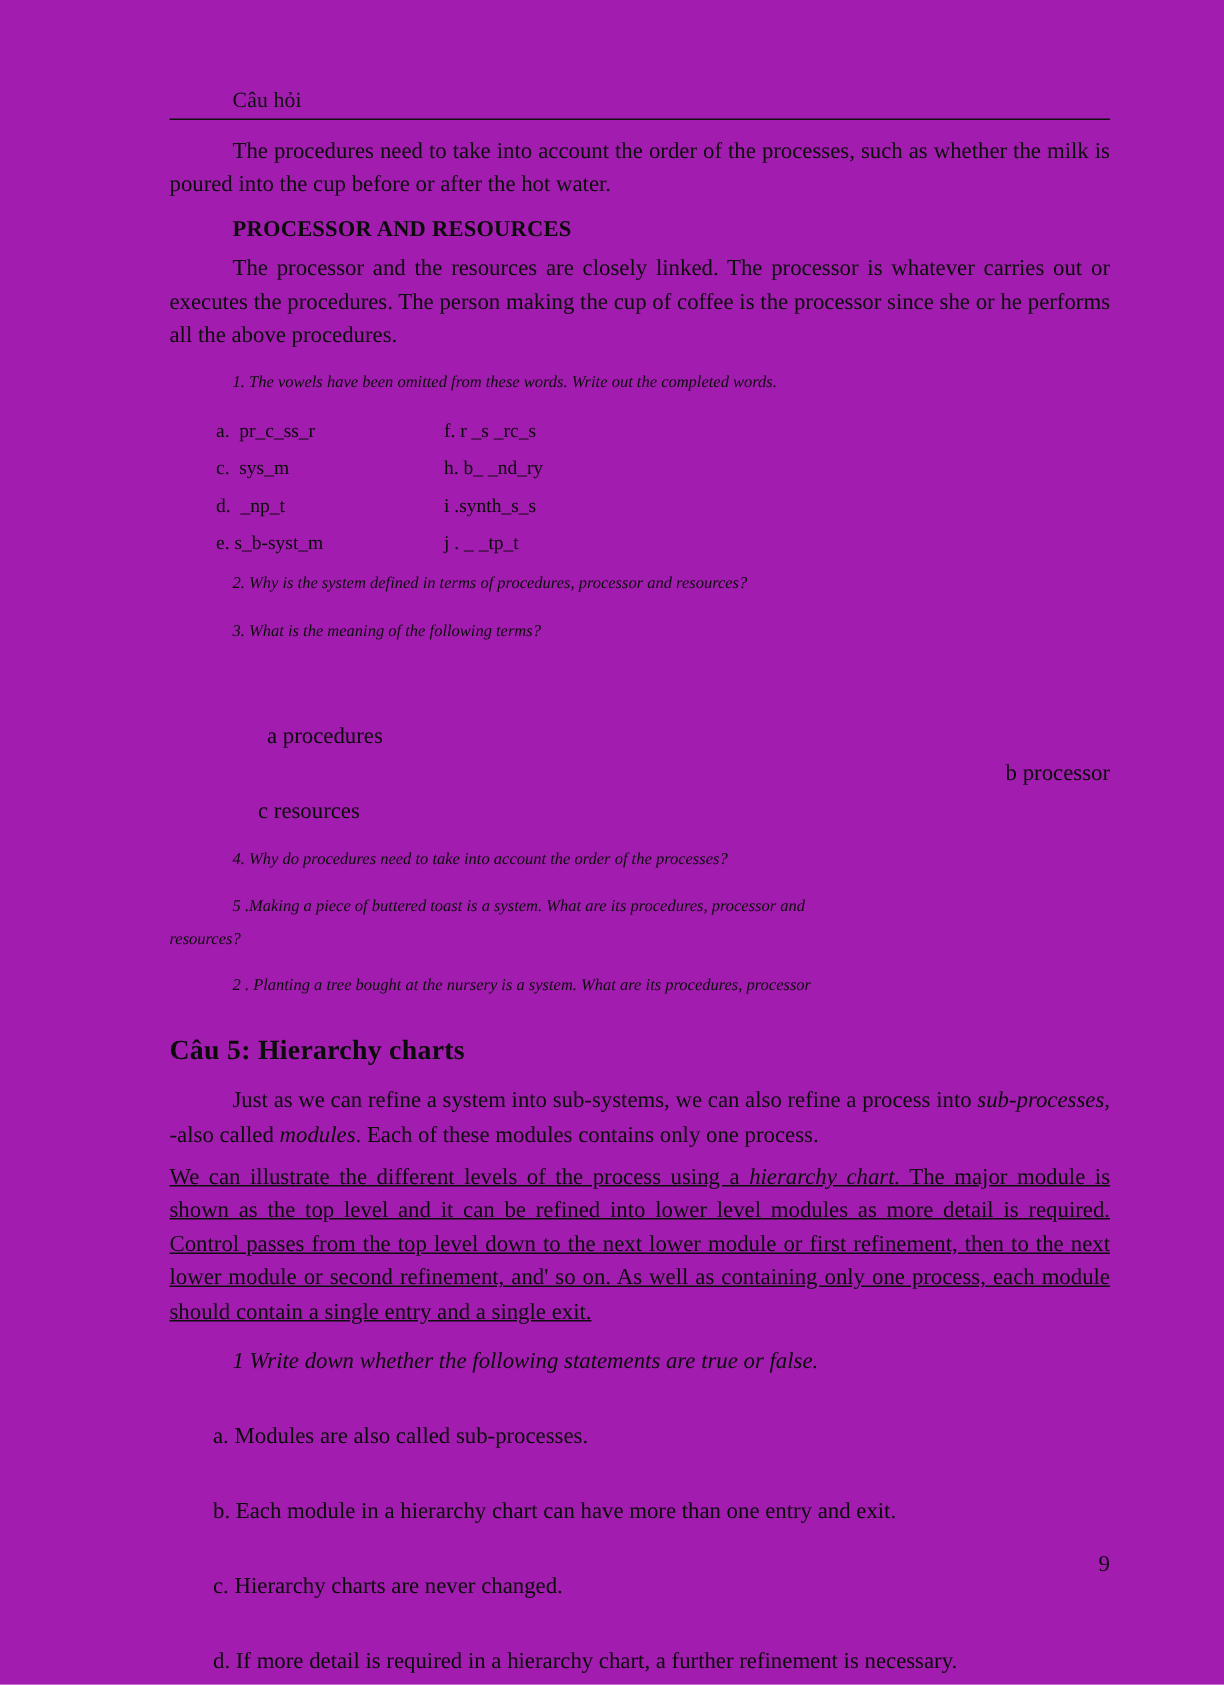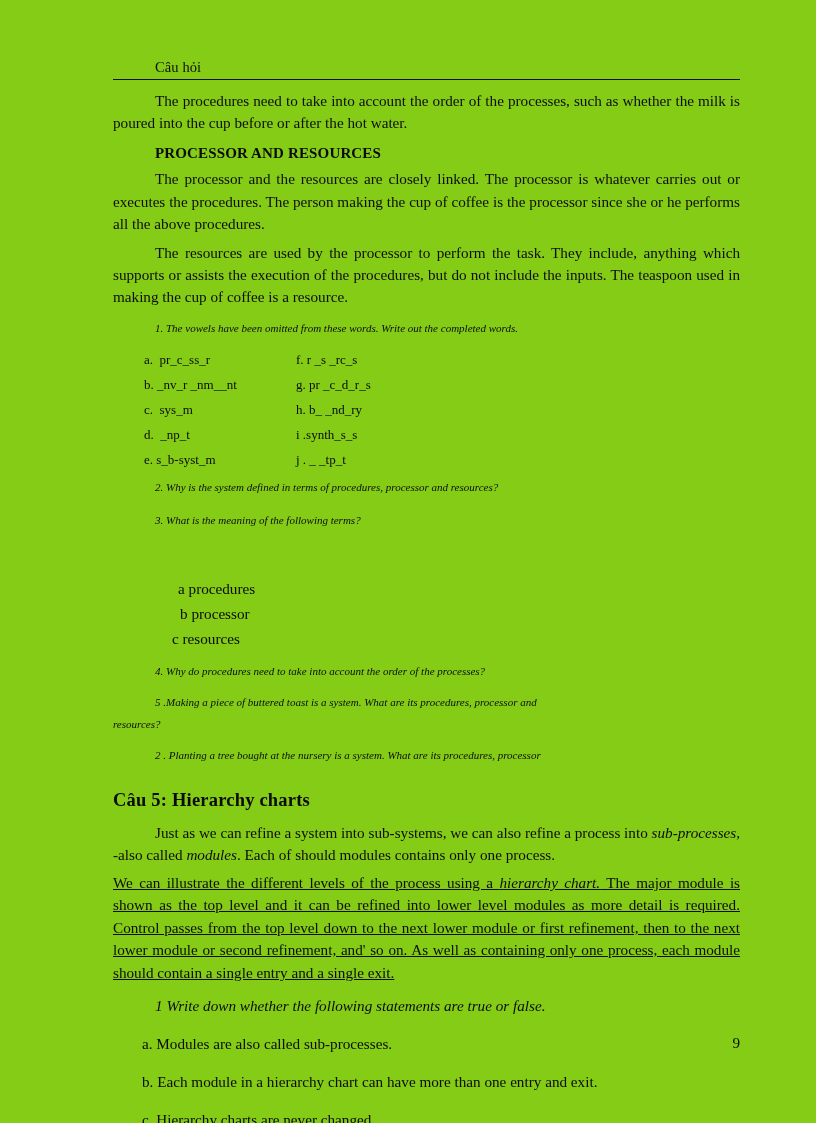--- a/index.html
+++ b/index.html
@@ -14,21 +14,21 @@
     font-family: "Liberation Serif", "DejaVu Serif", serif;
     color: #0b0b0b;
     overflow: hidden;
   }
 
   .page {
     position: absolute;
     left: 0; top: 0;
     width: 816px;
     height: 1123px;
-    background: #84cc16;
+    background: #a21caf;
   }
 
   .content {
     position: absolute;
     left: 113px;
     top: 58px;
     width: 627px;
   }
 
   
@@ -106,21 +106,21 @@
     margin-top: 48px;
   }
 
   
   .term {
     font-size: 15.2px;
     line-height: 25px;
     white-space: pre;
   }
   .term-a { padding-left: 65px; margin-top: 45px; }
-  .term-b { padding-left: 67px; }
+  .term-b { padding-left: 67px; text-align: right; }
   .term-c { padding-left: 59px; }
 
   
   .section-heading {
     font-size: 18.5px;
     font-weight: bold;
     line-height: 24px;
     margin-top: 21px;
     margin-bottom: 10px;
     letter-spacing: 0.2px;
@@ -131,21 +131,21 @@
     font-style: italic;
     font-size: 15.2px;
     line-height: 22px;
     text-indent: 42px;
     margin-top: 11px;
   }
   .tf-item {
     font-size: 15.2px;
     line-height: 22px;
     text-indent: 29px;
-    margin-top: 16px;
+    margin-top: 28px;
   }
 
   
   .page-number {
     position: absolute;
     left: 0;
     top: 975px;
     width: 627px;
     text-align: right;
     font-size: 15.2px;
@@ -164,32 +164,27 @@
       <div class="header-title">Câu hỏi</div>
       <div class="header-rule"></div>
     </div>
 
     <p class="indent">The procedures need to take into account the order of the processes, such as whether the milk is poured into the cup before or after the hot water.</p>
 
     <div class="subhead">PROCESSOR AND RESOURCES</div>
 
     <p class="indent">The processor and the resources are closely linked. The processor is whatever carries out or executes the procedures. The person making the cup of coffee is the processor since she or he performs all the above procedures.</p>
 
-    <p class="indent gap">The resources are used by the processor to perform the task. They include, anything which supports or assists the execution of the procedures, but do not include the inputs. The teaspoon used in making the cup of coffee is a resource.</p>
 
     <p class="q-italic q-spacer">1. The vowels have been omitted from these words. Write out the completed words.</p>
 
     <div class="word-grid">
       <div class="word-row">
         <span class="word-left">a.  pr_c_ss_r</span>
         <span class="word-right">f. r _s _rc_s</span>
-      </div>
-      <div class="word-row">
-        <span class="word-left">b. _nv_r _nm__nt</span>
-        <span class="word-right">g. pr _c_d_r_s</span>
       </div>
       <div class="word-row">
         <span class="word-left">c.  sys_m</span>
         <span class="word-right">h. b_ _nd_ry</span>
       </div>
       <div class="word-row">
         <span class="word-left">d.  _np_t</span>
         <span class="word-right">i .synth_s_s</span>
       </div>
       <div class="word-row">
@@ -212,21 +207,21 @@
       <span style="display:block; text-indent:42px;">5 .Making a piece of buttered toast is a system. What are its procedures, processor and</span>
       <span style="display:block; text-indent:0;">resources?</span>
     </p>
 
     <p class="q-italic" style="margin-top:9px; text-indent:0;">
       <span style="display:block; text-indent:42px;">2 . Planting a tree bought at the nursery is a system. What are its procedures, processor</span>
     </p>
 
     <div class="section-heading">Câu 5: Hierarchy charts</div>
 
-    <p class="indent"><span>Just as we can refine a system into sub-systems, we can also refine a process into </span><i>sub-processes,</i><span> -also called </span><i>modules</i><span>. Each of should modules contains only one process.</span></p>
+    <p class="indent"><span>Just as we can refine a system into sub-systems, we can also refine a process into </span><i>sub-processes,</i><span> -also called </span><i>modules</i><span>. Each of these modules contains only one process.</span></p>
 
     <p class="noindent" style="margin-top:6px; line-height:22.5px;"><span>We can illustrate the different levels of the process using a </span><i>hierarchy chart.</i><span> The major module is shown as the top level and it can be refined into lower level modules as more detail is required. Control passes from the top level down to the next lower module or first refinement, then to the next lower module or second refinement, and' so on. As  well as containing only one process, each module should contain a single entry and a single exit.</span></p>
 
     <div class="tf-prompt">1 Write down whether the following statements are true or false.</div>
 
     <div class="tf-item">a. Modules are also called sub-processes.</div>
     <div class="tf-item">b. Each module in a hierarchy chart can have more than one entry and exit.</div>
     <div class="tf-item">c. Hierarchy charts are never changed.</div>
     <div class="tf-item">d. If more detail is required in a hierarchy chart, a further refinement is necessary.</div>
 

